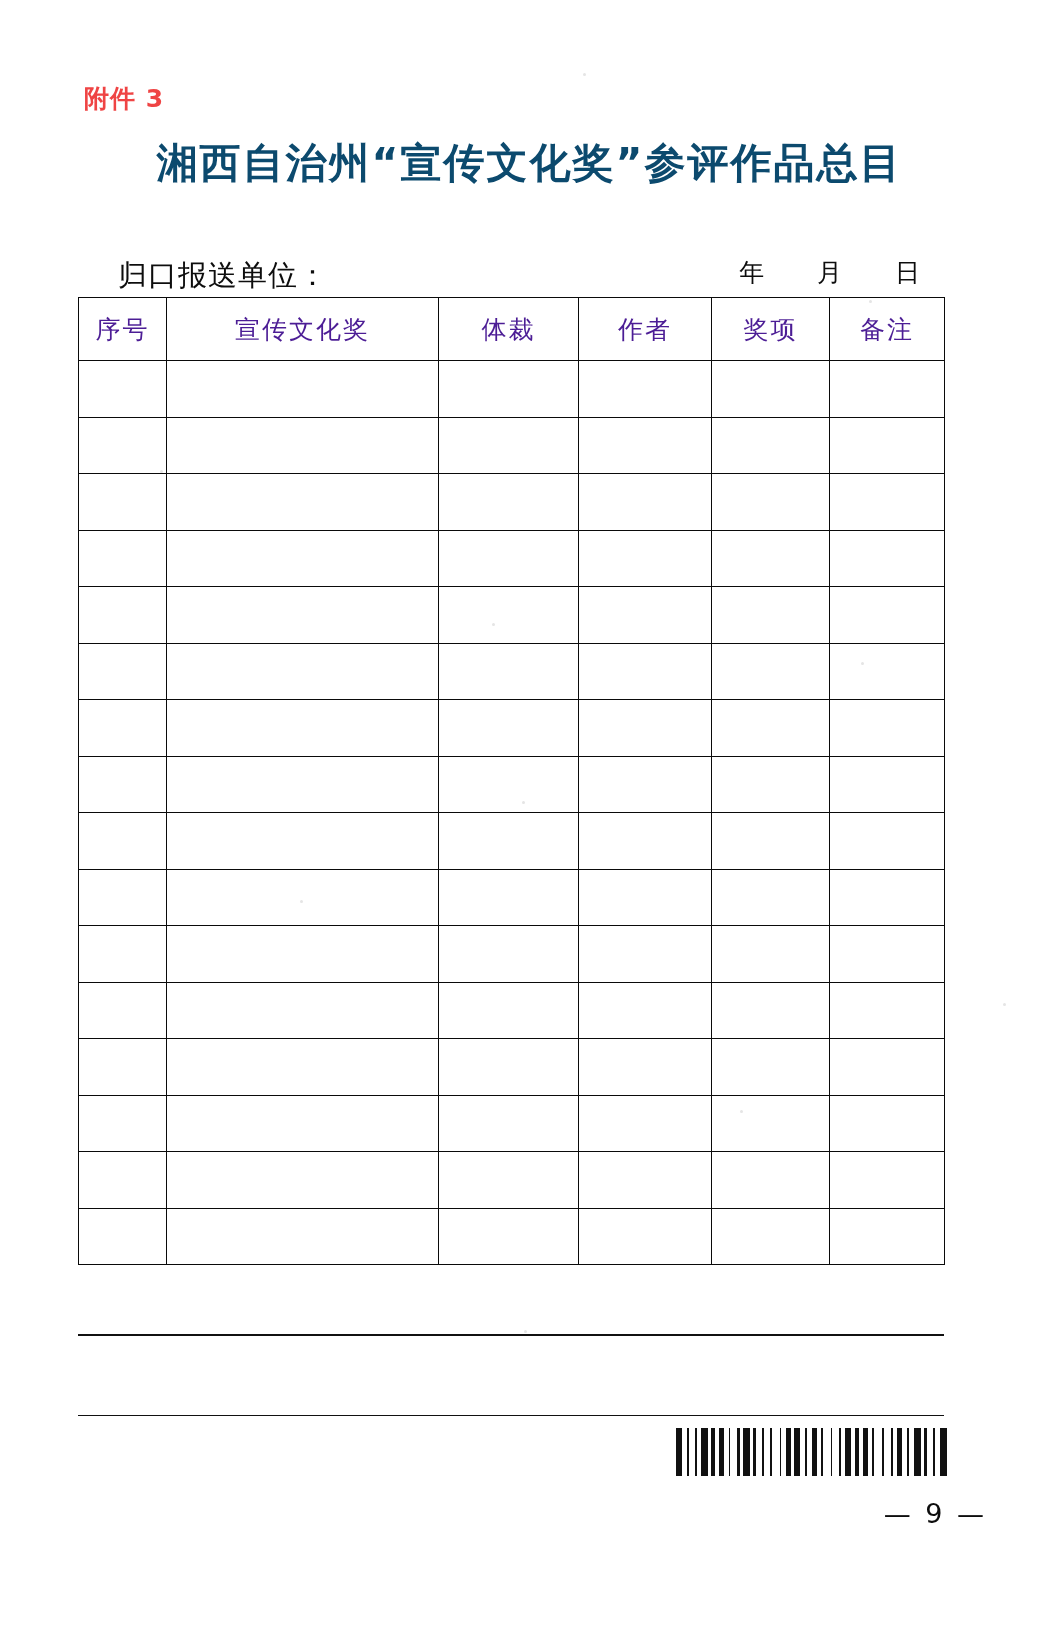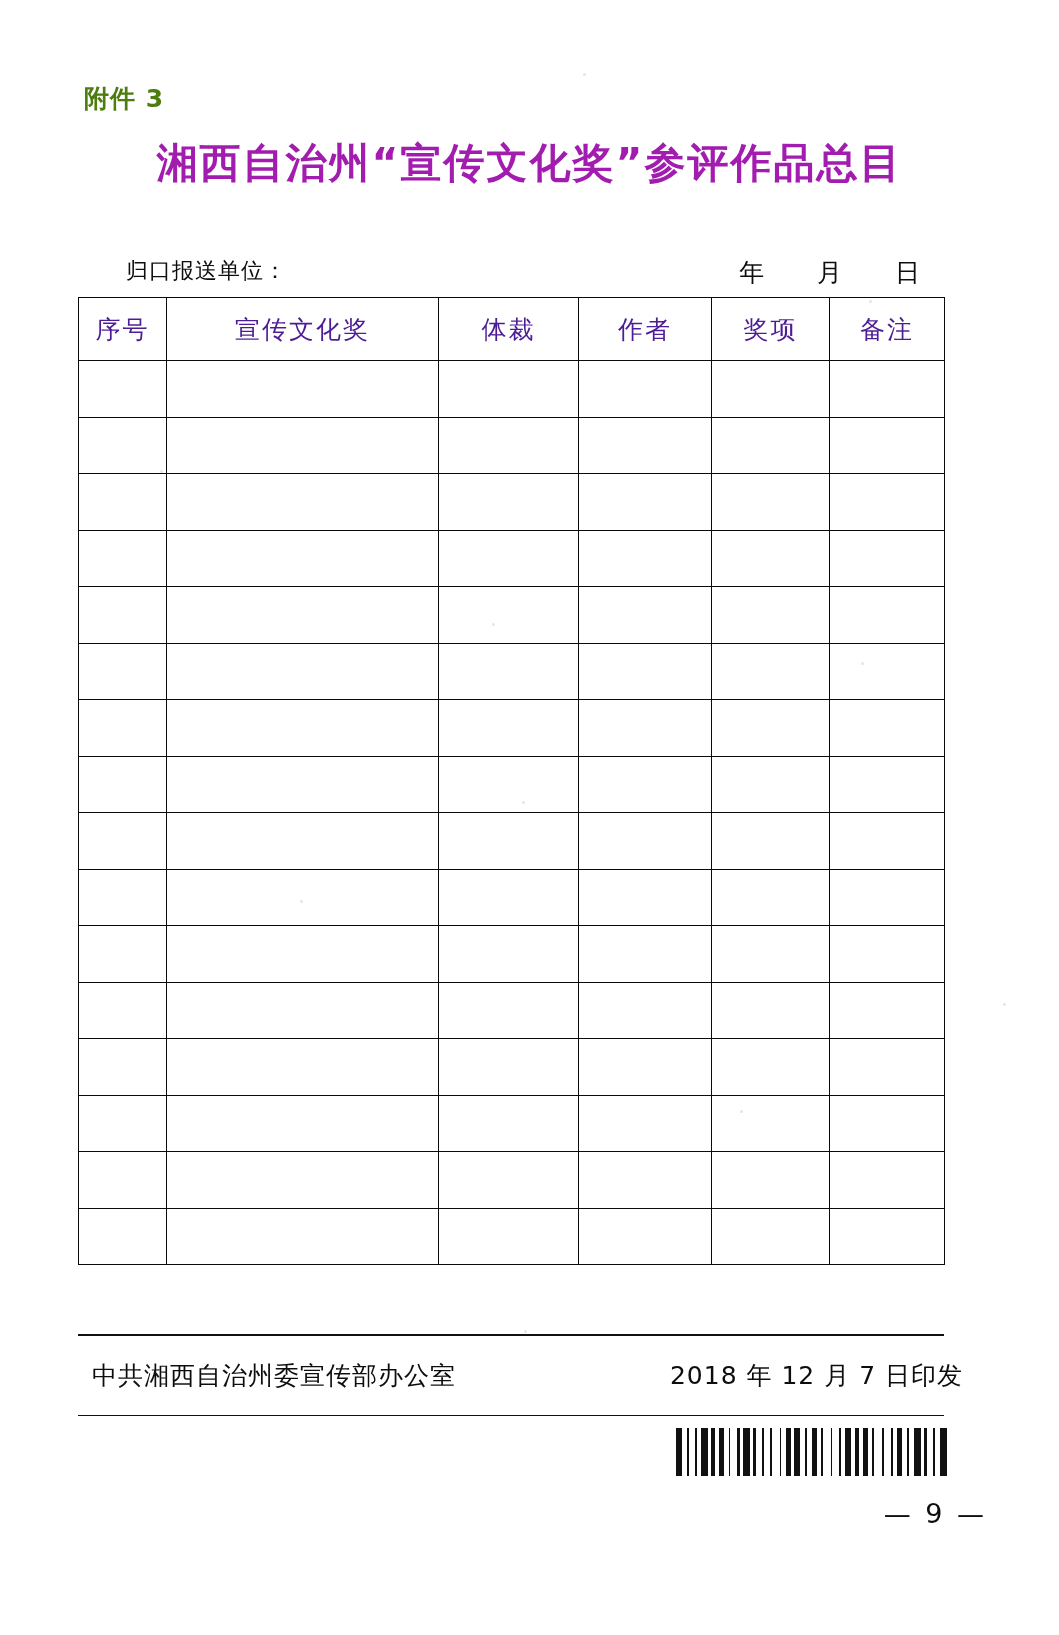--- a/index.html
+++ b/index.html
@@ -25,53 +25,53 @@
 
   
   .attachment-label {
     position: absolute;
     left: 84px;
     top: 82px;
     font-family: "DejaVu Sans", sans-serif;
     font-size: 25px;
     font-weight: 700;
     letter-spacing: 1px;
-    color: #4d7c0f;
+    color: #ef4444;
   }
 
   
   .doc-title {
     position: absolute;
     left: 0;
     top: 136px;
     width: 1059px;
     text-align: center;
     font-family: "DejaVu Sans", sans-serif;
     font-size: 41px;
     font-weight: 700;
     letter-spacing: 2px;
-    color: #a21caf;
+    color: #0c4a6e;
   }
 
   
   .meta-row {
     position: absolute;
     left: 110px;
     top: 256px;
     width: 855px;
     height: 34px;
     font-size: 26px;
     color: #0d0d0d;
   }
   .meta-unit {
     position: absolute;
-    left: 16px;
+    left: 8px;
     top: 0;
     font-family: "DejaVu Sans", sans-serif;
-    font-size: 22px;
+    font-size: 29px;
     letter-spacing: 1px;
   }
   .meta-date {
     position: absolute;
     right: 44px;
     top: 0;
     font-family: "DejaVu Sans", sans-serif;
     font-size: 25px;
     letter-spacing: 1px;
   }
@@ -346,22 +346,20 @@
           <td></td>
           <td></td>
           <td></td>
           <td></td>
           <td></td>
         </tr>
       </tbody>
   </table>
 
   <div class="footer-rule"></div>
-  <div class="footer-left">中共湘西自治州委宣传部办公室</div>
-  <div class="footer-right">2018 年 12 月 7 日印发</div>
   <div class="footer-rule lower"></div>
 
   <div class="barcode">
       <i style="width: 7px;"></i>
       <i style="width: 3px; background: transparent;"></i>
       <i style="width: 2px;"></i>
       <i style="width: 5px; background: transparent;"></i>
       <i style="width: 2px;"></i>
       <i style="width: 3px; background: transparent;"></i>
       <i style="width: 7px;"></i>

